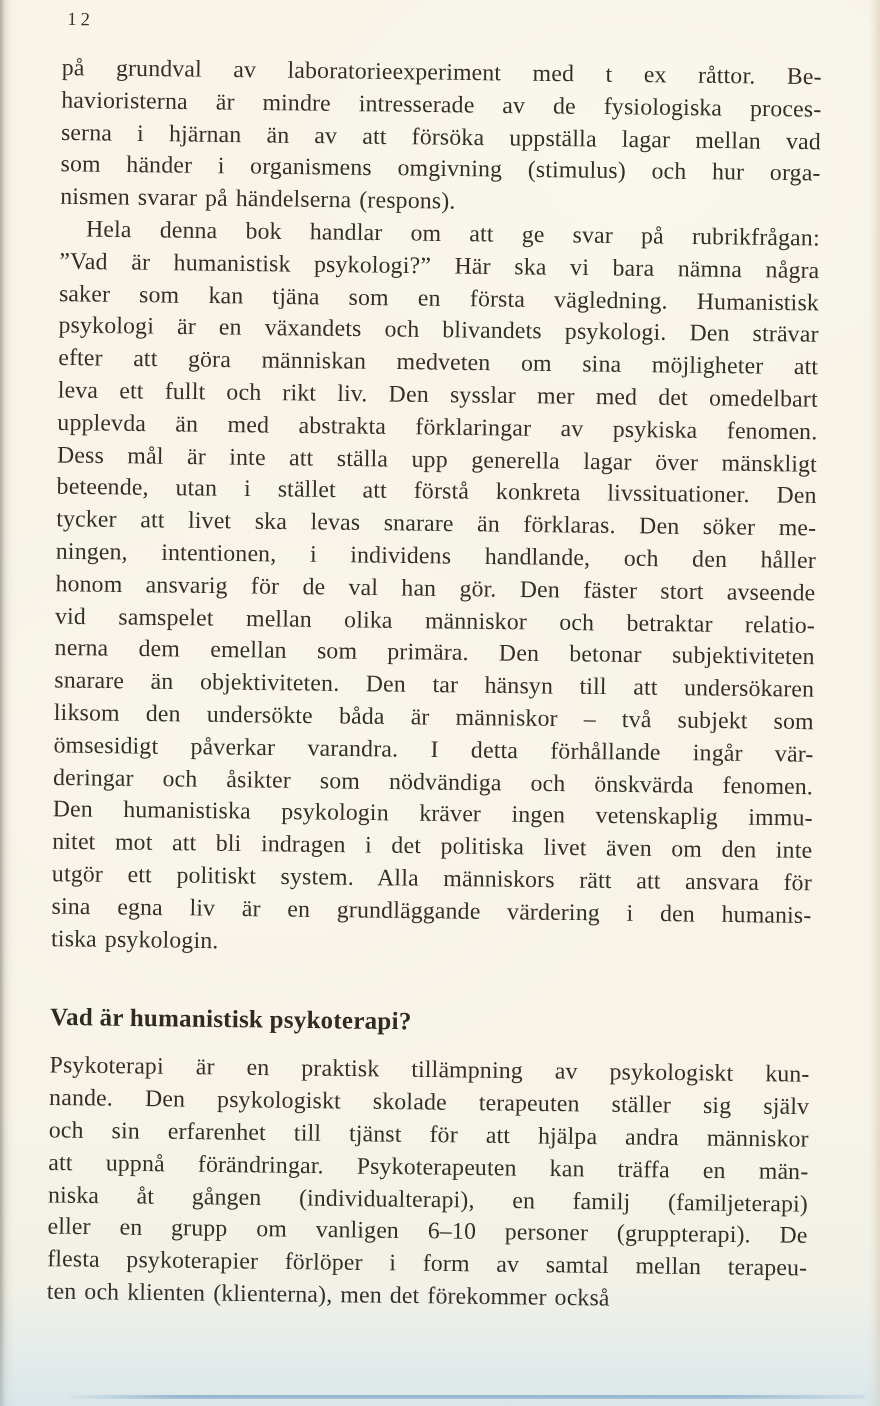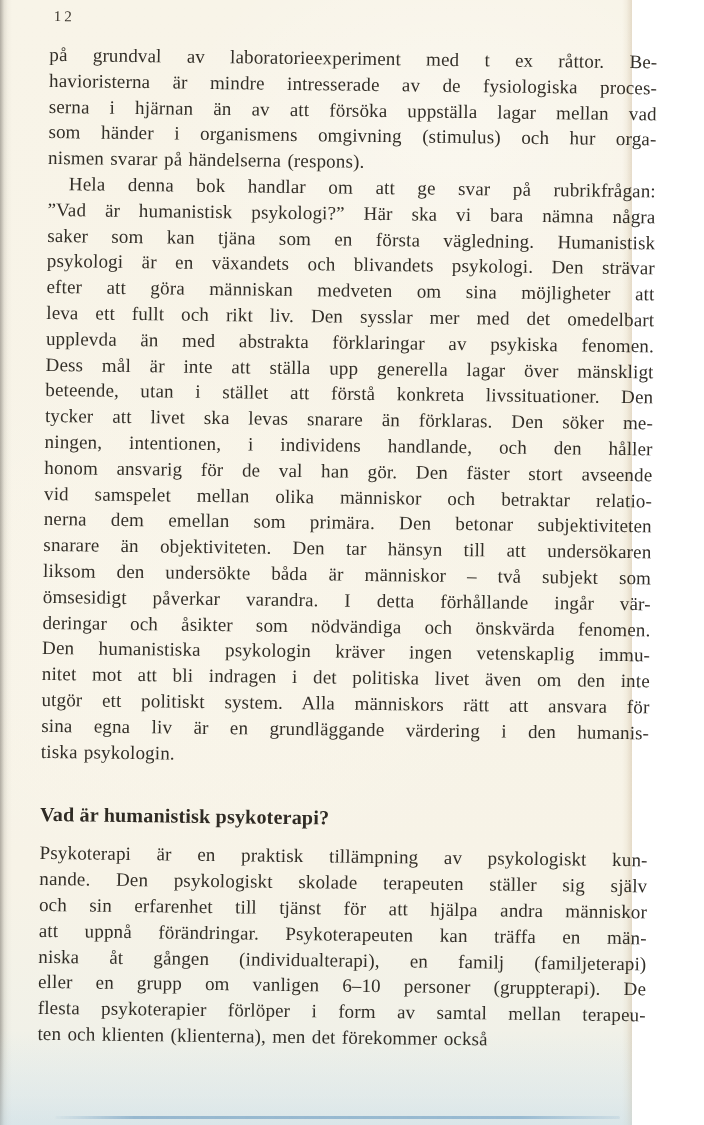--- a/index.html
+++ b/index.html
@@ -9,21 +9,21 @@
   body {
     width: 704px;
     height: 1125px;
     overflow: hidden;
     font-family: "Liberation Serif", "DejaVu Serif", serif;
   }
 
   
   .page {
     position: relative;
-    width: 632px;
+    width: 704px;
     height: 1125px;
     background:
       radial-gradient(ellipse 420px 300px at 72% 12%, rgba(255,255,255,0.30), rgba(255,255,255,0) 70%),
       radial-gradient(ellipse 500px 380px at 30% 55%, rgba(255,252,244,0.25), rgba(255,255,255,0) 75%),
       linear-gradient(to bottom, #f8f4e8 0%, #f7f3e7 78%, #f1f1e8 92%, #e9efee 100%);
     color: #332f28;
   }
 
   
   .edge-left {

